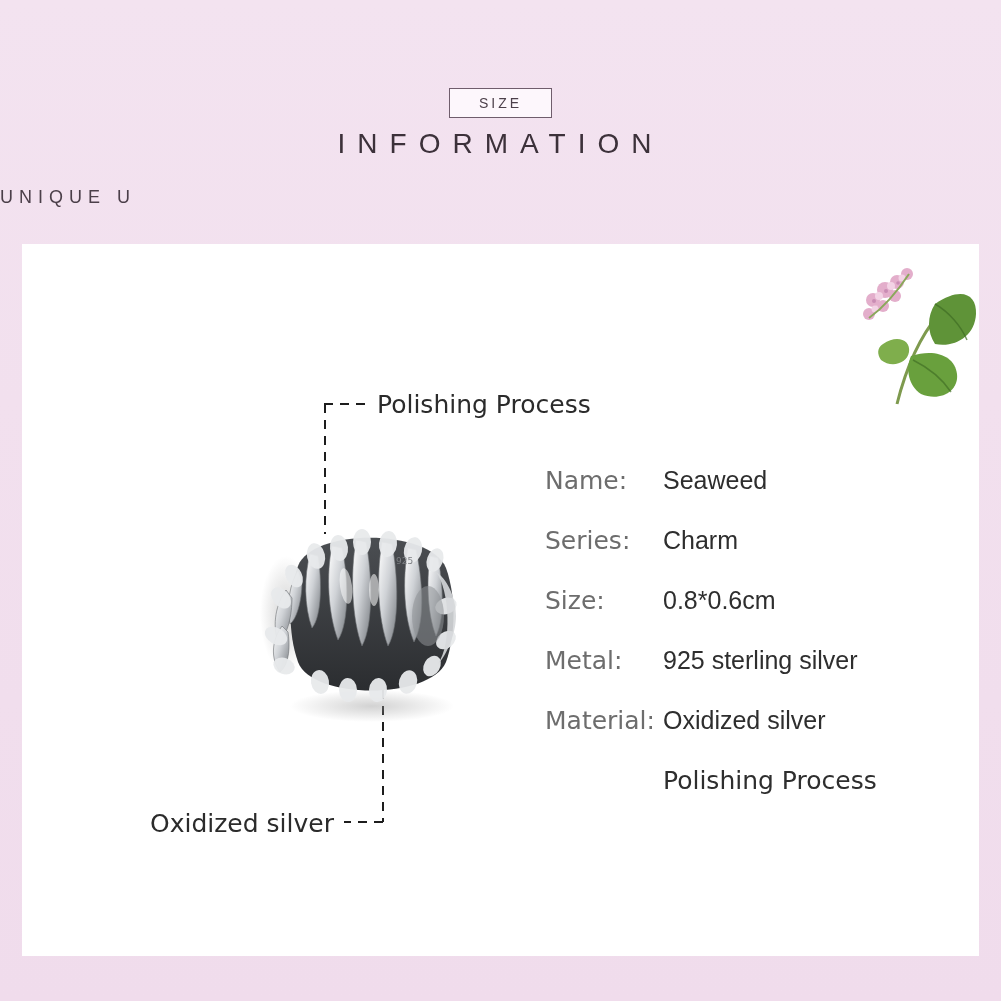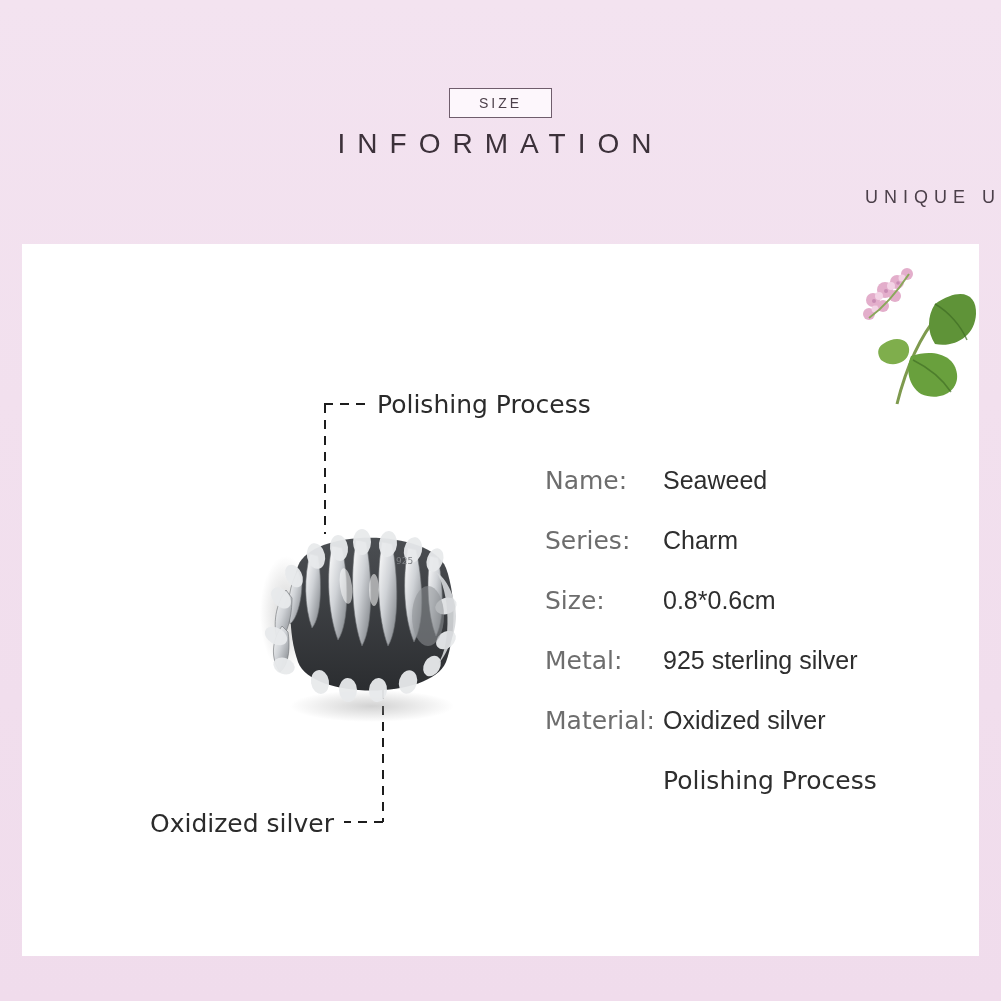--- a/index.html
+++ b/index.html
@@ -58,21 +58,21 @@
     letter-spacing: 12px;
     color: #3c313a;
     font-family: "Liberation Sans", sans-serif;
     font-weight: 400;
   }
   .info-sub {
     position: absolute;
     left: 0;
     top: 163px;
     width: 1001px;
-    text-align: right;
+    text-align: left;
     font-size: 18px;
     letter-spacing: 6px;
     color: #4b3f49;
     font-family: "Liberation Sans", sans-serif;
   }
 
   
   .card {
     position: absolute;
     left: 22px;

